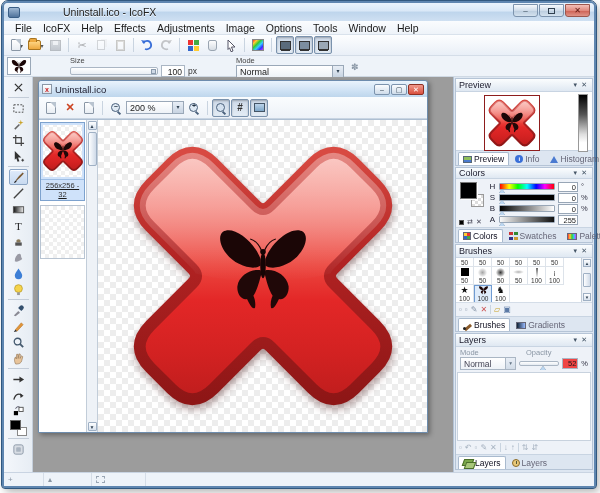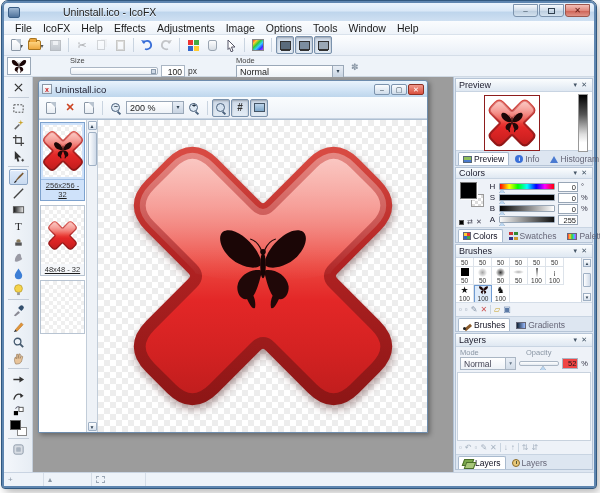--- a/index.html
+++ b/index.html
@@ -547,28 +547,20 @@
                       <use href="#crossSym"></use>
                     </svg>
                   <svg viewBox="-60 -60 120 120" width="20" height="20" style="position:absolute;left:13px;top:12px">
                       <use href="#bflySym"></use>
                     </svg>
                 </div>
               </div>
               <div class="tlabel">256x256 - 32</div>
             </div>
             <div class="thumb">
-              <div class="tarea" style="height:58px">
-                  <svg viewBox="-100 -100 200 200" width="33" height="33">
-                    <use href="#crossSym"></use>
-                  </svg>
-                </div>
-              <div class="tlabel">48x48 - 32</div>
-            </div>
-            <div class="thumb">
               <div class="tarea" style="height:52px"></div>
             </div>
           </div>
 
           <div class="tscroll">
             <span class="arr">▲</span>
             <span class="thumbbar"></span>
             <span class="arr">▼</span>
           </div>
 

